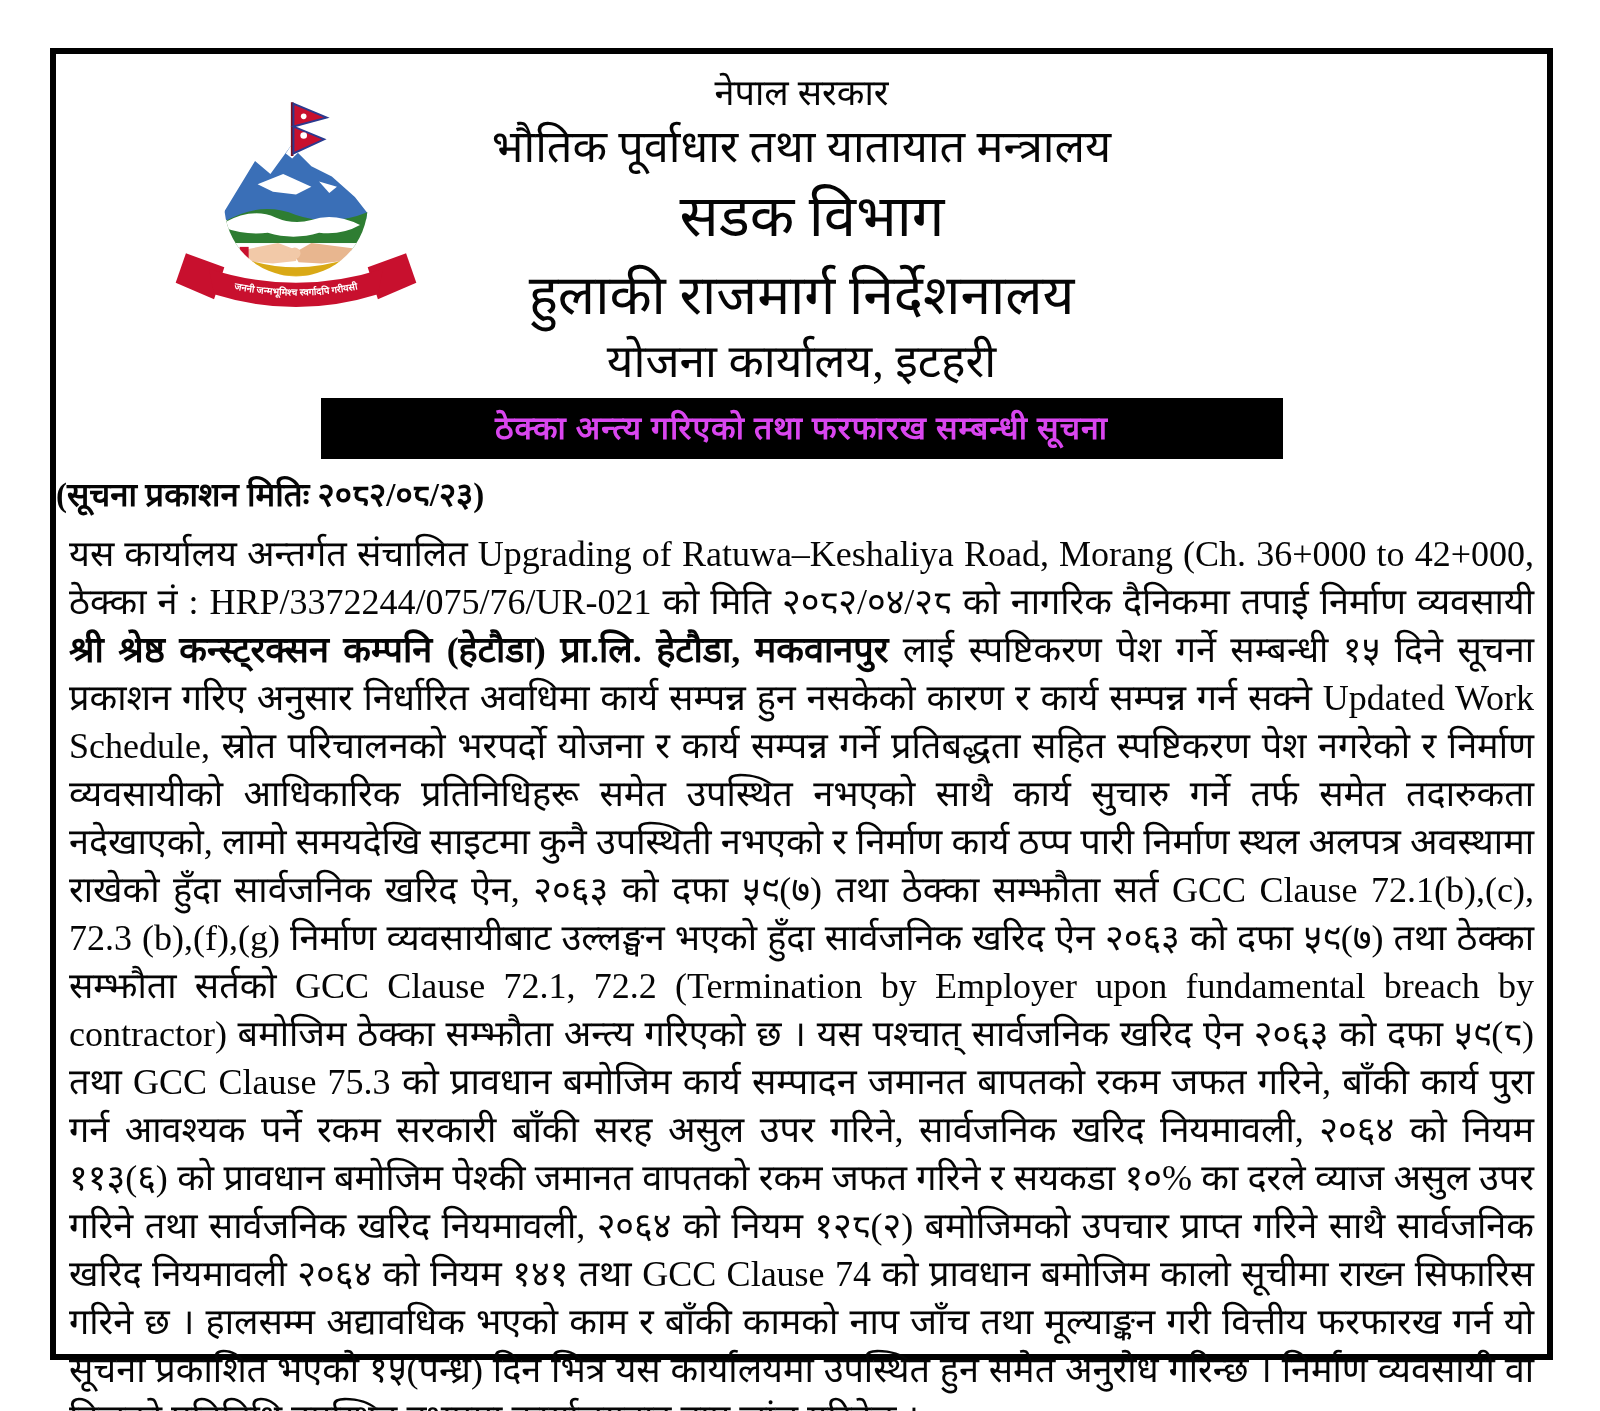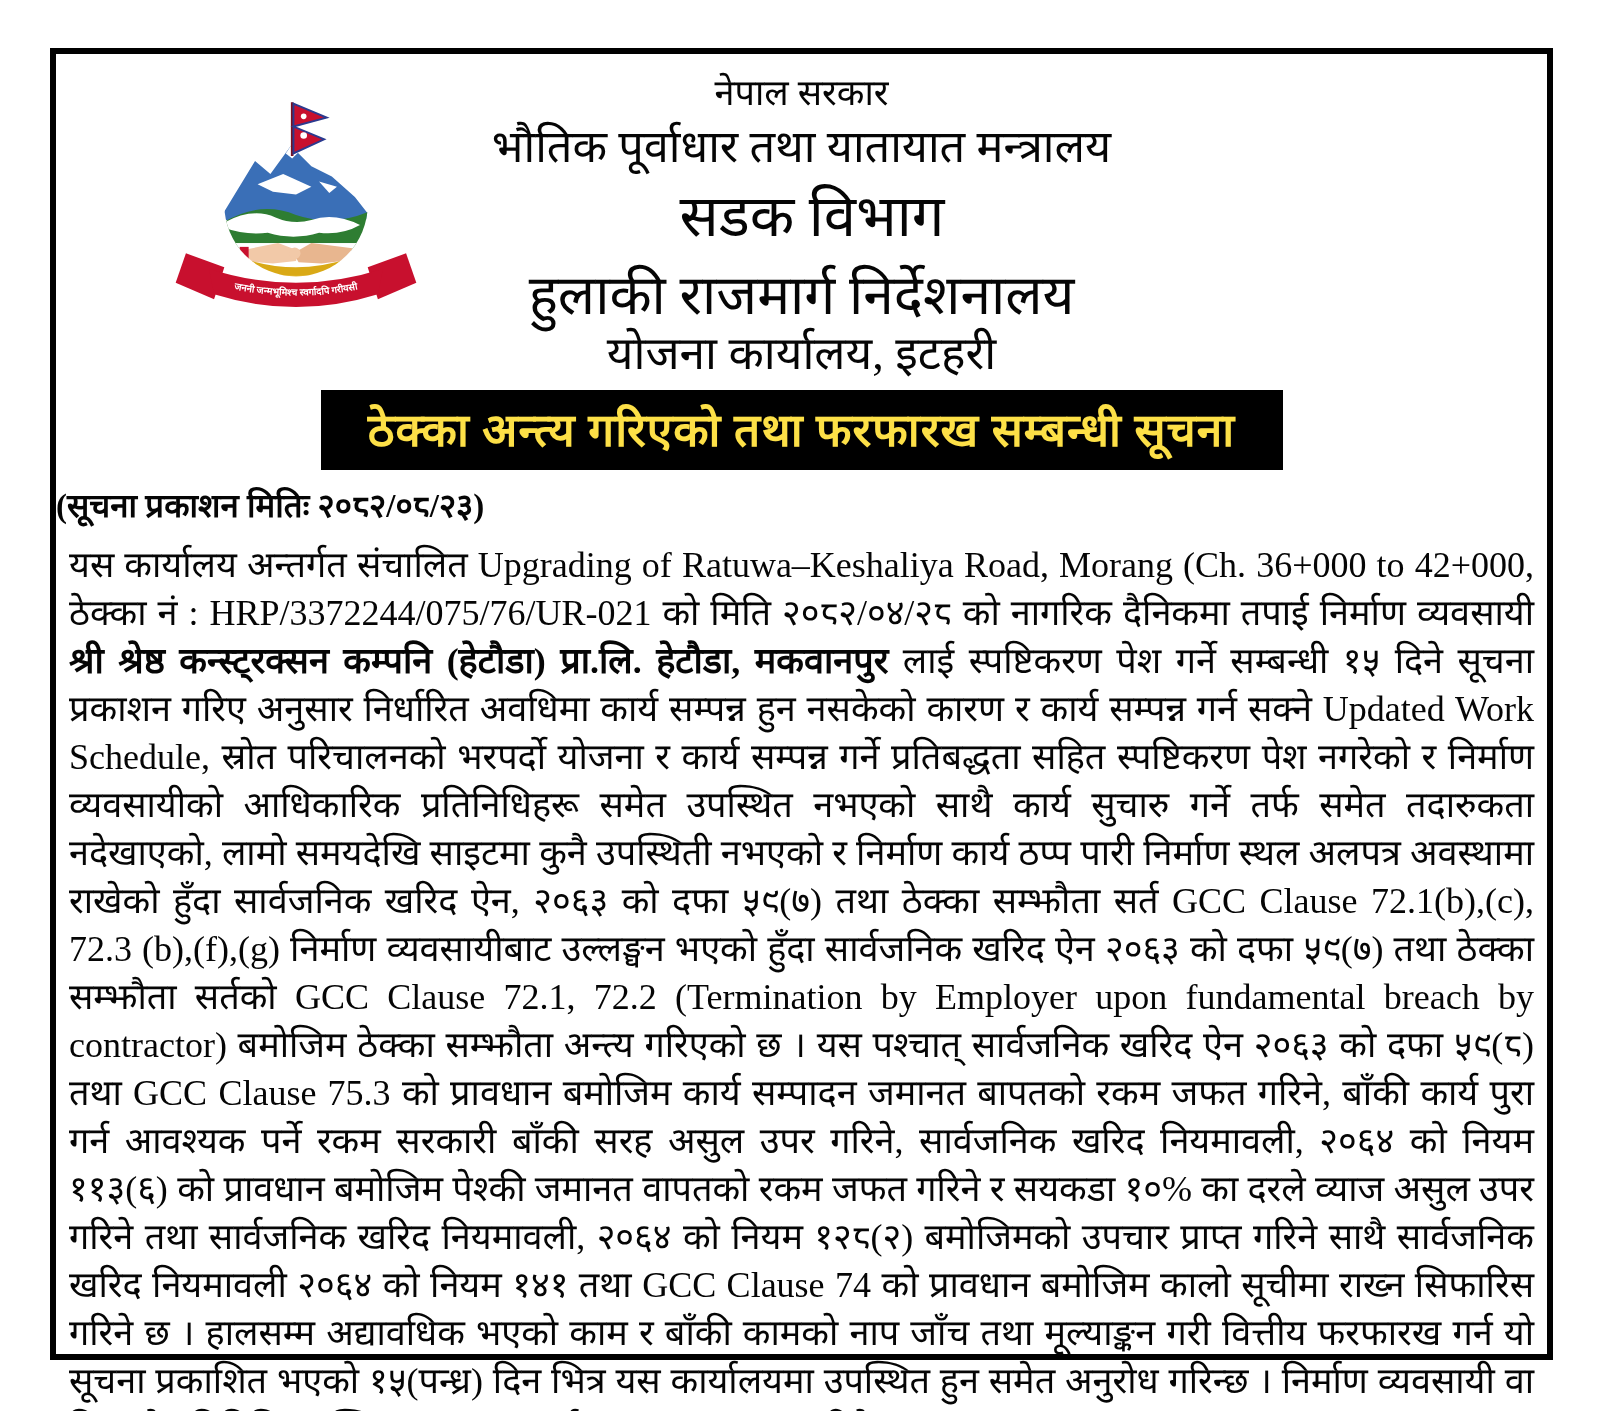--- a/index.html
+++ b/index.html
@@ -24,29 +24,29 @@
   .emblem svg{width:100%;height:100%;}
   .header{
     text-align:center;
     padding-top:20px;
     font-weight:normal;
     line-height:1.06;
   }
   .h-gov{font-size:36px;margin-bottom:12px;}
   .h-ministry{font-size:45px;margin-bottom:14px;}
   .h-dept{font-size:58px;margin-bottom:20px;padding-left:21px;}
-  .h-dir{font-size:55px;margin-bottom:4px;}
+  .h-dir{font-size:55px;margin-bottom:12px;}
   .h-office{font-size:46px;margin-bottom:12px;}
   .banner{
     margin:10px auto 0 auto;
     width:962px;
     background:#000;
-    color:#fde047;
+    color:#d946ef;
     font-weight:bold;
-    font-size:46px;
+    font-size:32px;
     text-align:center;
     padding:7px 0 11px 0;
     letter-spacing:1px;
   }
   .pubdate{
     font-weight:bold;
     font-size:33px;
     margin-top:12px;
   }
   .bodytext{

